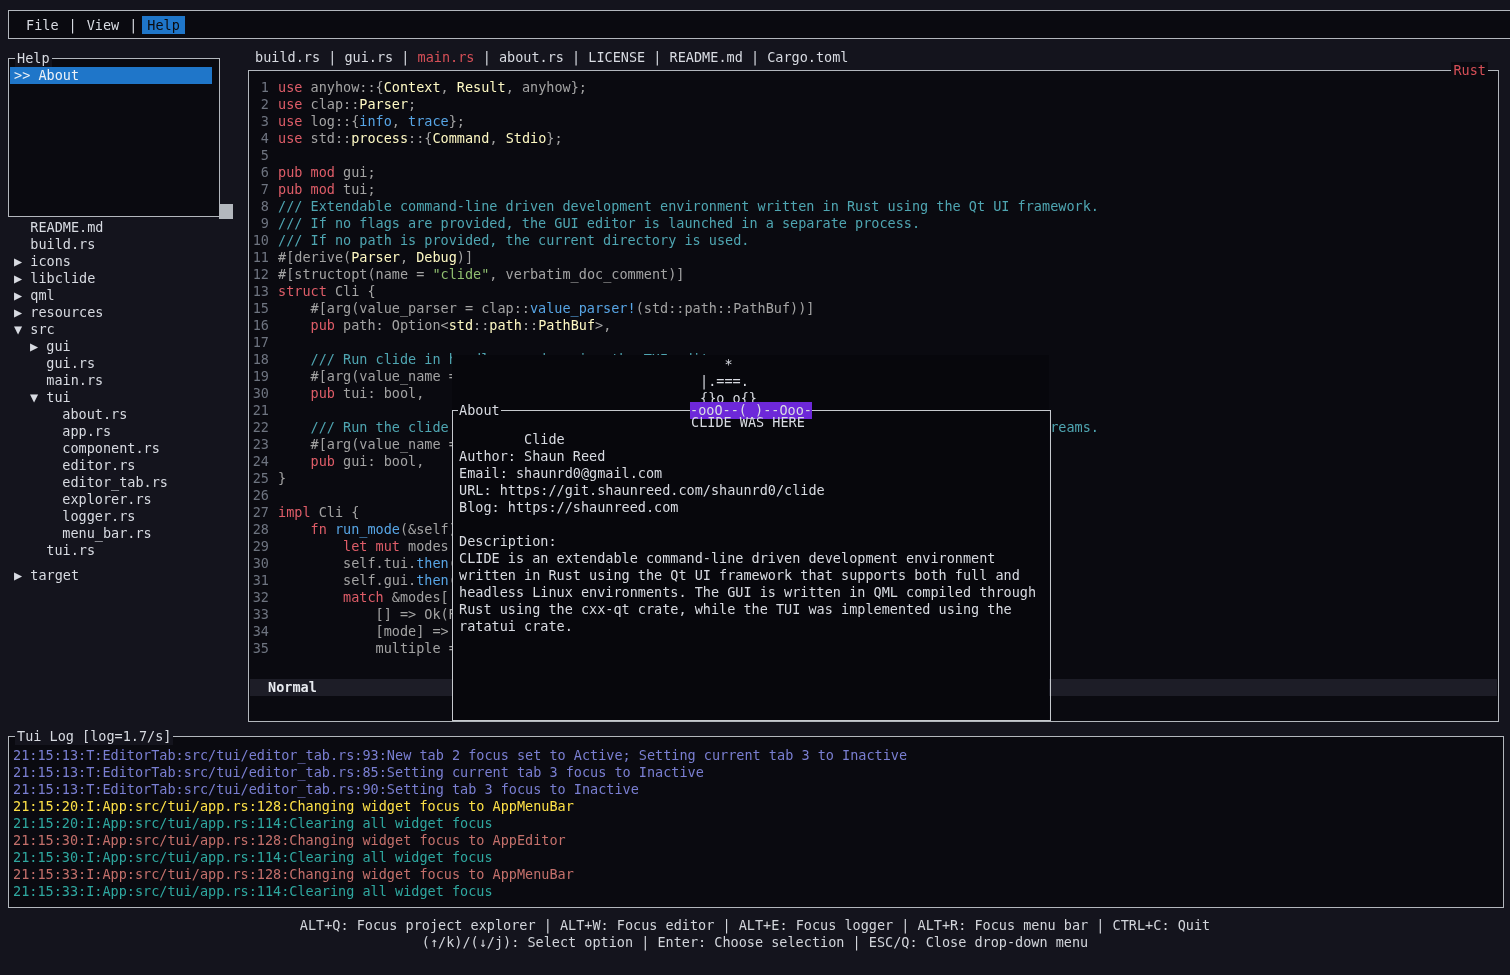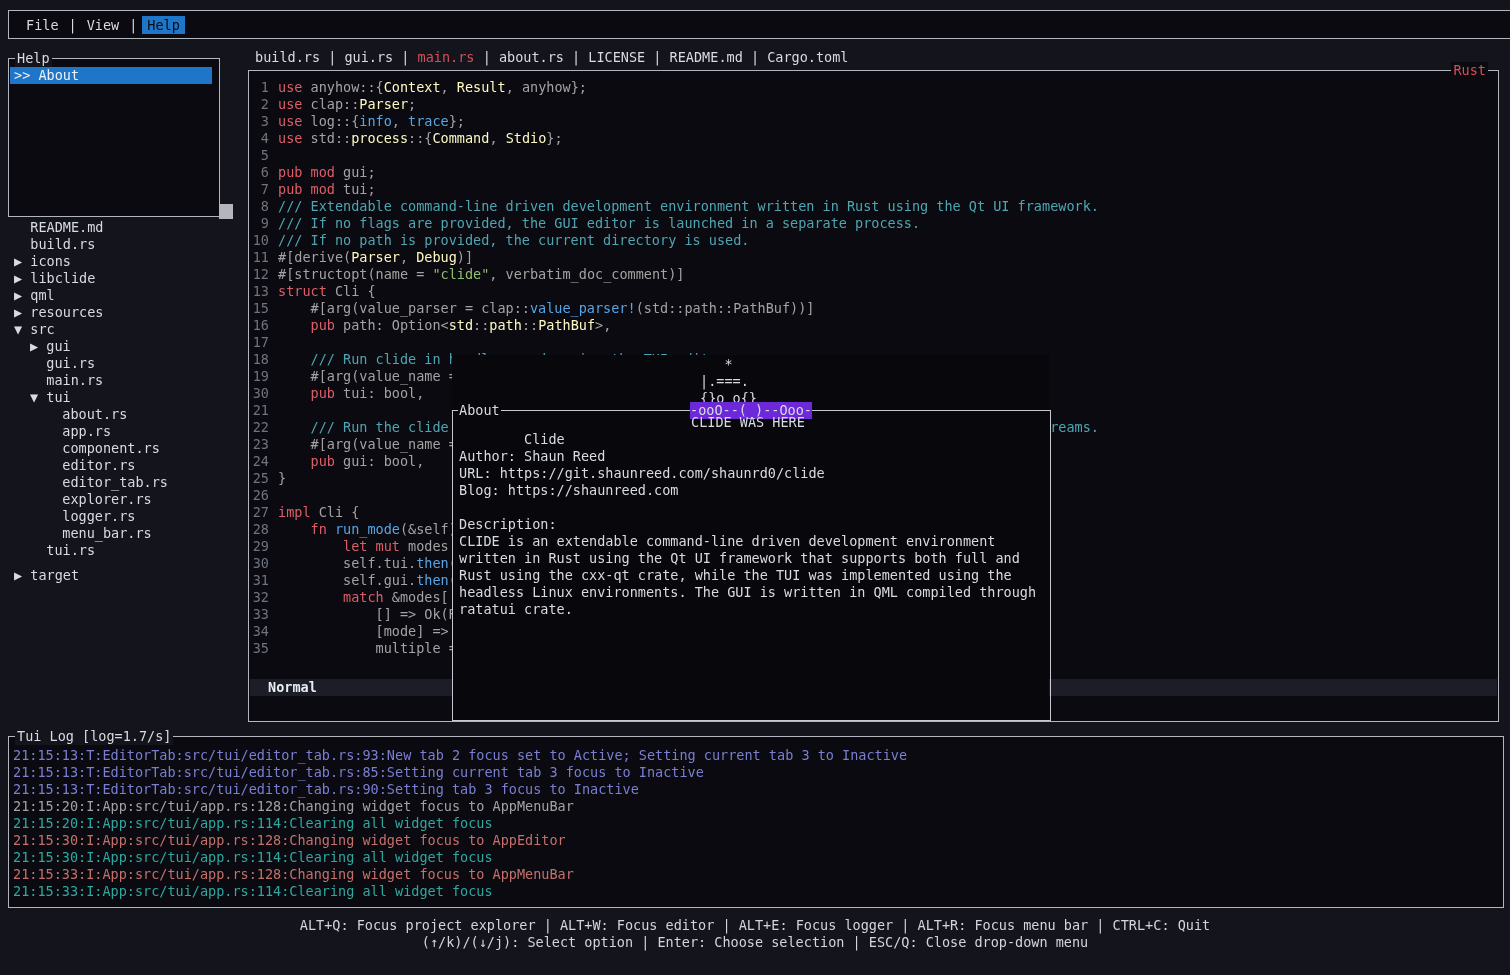--- a/index.html
+++ b/index.html
@@ -130,43 +130,44 @@
     <span class="popup-title">About</span>
     <span class="popup-feet">-ooO--(_)--Ooo-</span>
     <div class="popup-content">
       <div class="popup-row1">
         <span>Clide</span>
         <span class="tagline">CLIDE WAS HERE</span>
       </div>
       <div class="prow"></div>
       <div id="info-lines">
           <div class="prow">Author: Shaun Reed</div>
+          <div class="prow">Email: shaunrd0@gmail.com</div>
           <div class="prow">URL: https://git.shaunreed.com/shaunrd0/clide</div>
           <div class="prow">Blog: https://shaunreed.com</div>
         </div>
       <div class="prow"></div>
       <div class="prow">Description:</div>
       <div id="desc-lines">
           <div class="prow">CLIDE is an extendable command-line driven development environment</div>
           <div class="prow">written in Rust using the Qt UI framework that supports both full and</div>
+          <div class="prow">headless Linux environments. The GUI is written in QML compiled through</div>
           <div class="prow">Rust using the cxx-qt crate, while the TUI was implemented using the</div>
-          <div class="prow">headless Linux environments. The GUI is written in QML compiled through</div>
           <div class="prow">ratatui crate.</div>
         </div>
     </div>
   </div>
 </div>
 
 <div class="log-box">
   <span class="panel-title">Tui Log [log=1.7/s]</span>
   <div class="log-lines">
       <div class="log-line" style="color: rgb(122, 127, 210);">21:15:13:T:EditorTab:src/tui/editor_tab.rs:93:New tab 2 focus set to Active; Setting current tab 3 to Inactive</div>
       <div class="log-line" style="color: rgb(122, 127, 210);">21:15:13:T:EditorTab:src/tui/editor_tab.rs:85:Setting current tab 3 focus to Inactive</div>
       <div class="log-line" style="color: rgb(122, 127, 210);">21:15:13:T:EditorTab:src/tui/editor_tab.rs:90:Setting tab 3 focus to Inactive</div>
-      <div class="log-line" style="color: #a3a3a3;">21:15:20:I:App:src/tui/app.rs:128:Changing widget focus to AppMenuBar</div>
+      <div class="log-line" style="color: #fde047;">21:15:20:I:App:src/tui/app.rs:128:Changing widget focus to AppMenuBar</div>
       <div class="log-line" style="color: rgb(47, 168, 160);">21:15:20:I:App:src/tui/app.rs:114:Clearing all widget focus</div>
       <div class="log-line" style="color: rgb(196, 112, 107);">21:15:30:I:App:src/tui/app.rs:128:Changing widget focus to AppEditor</div>
       <div class="log-line" style="color: rgb(47, 168, 160);">21:15:30:I:App:src/tui/app.rs:114:Clearing all widget focus</div>
       <div class="log-line" style="color: rgb(196, 112, 107);">21:15:33:I:App:src/tui/app.rs:128:Changing widget focus to AppMenuBar</div>
       <div class="log-line" style="color: rgb(47, 168, 160);">21:15:33:I:App:src/tui/app.rs:114:Clearing all widget focus</div>
     </div>
 </div>
 
 <div class="footer">
   <div>ALT+Q: Focus project explorer | ALT+W: Focus editor | ALT+E: Focus logger | ALT+R: Focus menu bar | CTRL+C: Quit</div>

